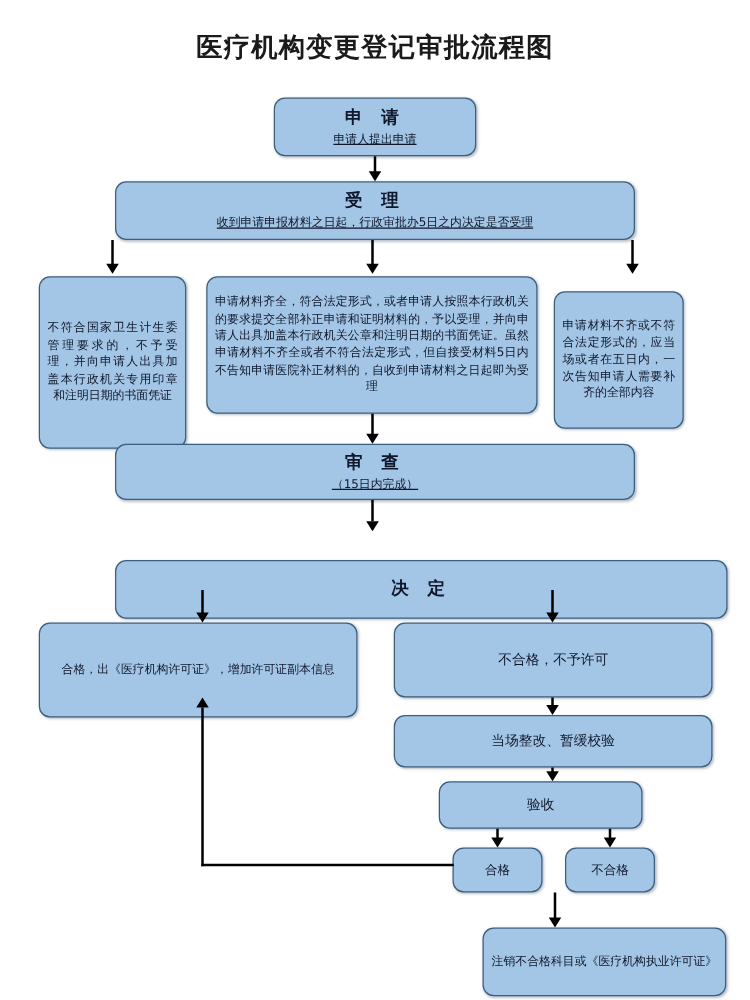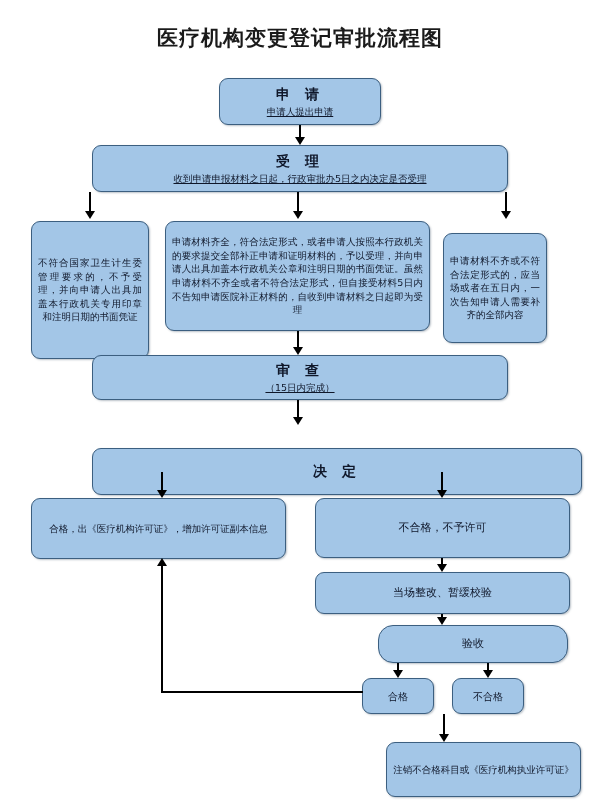--- a/index.html
+++ b/index.html
@@ -131,33 +131,33 @@
 
   <div class="node" style="left:92px; top:355px; width:416px; height:45px;">
     <div class="head">审 查</div>
     <div class="sub">（15日内完成）</div>
   </div>
 
   <div class="node" style="left:92px; top:448px; width:490px; height:47px;">
     <div class="head">决 定</div>
   </div>
 
-  <div class="node" style="left:31px; top:498px; width:255px; height:61px;">
+  <div class="node" style="left:31px; top:498px; width:255px; height:76px;">
     <div class="body">合格，出《医疗机构许可证》，增加许可证副本信息</div>
   </div>
 
   <div class="node" style="left:315px; top:498px; width:255px; height:60px;">
     <div class="plain">不合格，不予许可</div>
   </div>
 
   <div class="node" style="left:315px; top:572px; width:255px; height:42px;">
     <div class="plain">当场整改、暂缓校验</div>
   </div>
 
-  <div class="node" style="left:378px; top:625px; width:190px; height:38px;border-radius:15px;">
+  <div class="node" style="left:351px; top:625px; width:163px; height:38px;">
     <div class="plain">验收</div>
   </div>
 
   <div class="node" style="left:362px; top:678px; width:72px; height:36px;">
     <div class="small">合格</div>
   </div>
 
   <div class="node" style="left:452px; top:678px; width:72px; height:36px;">
     <div class="small">不合格</div>
   </div>

